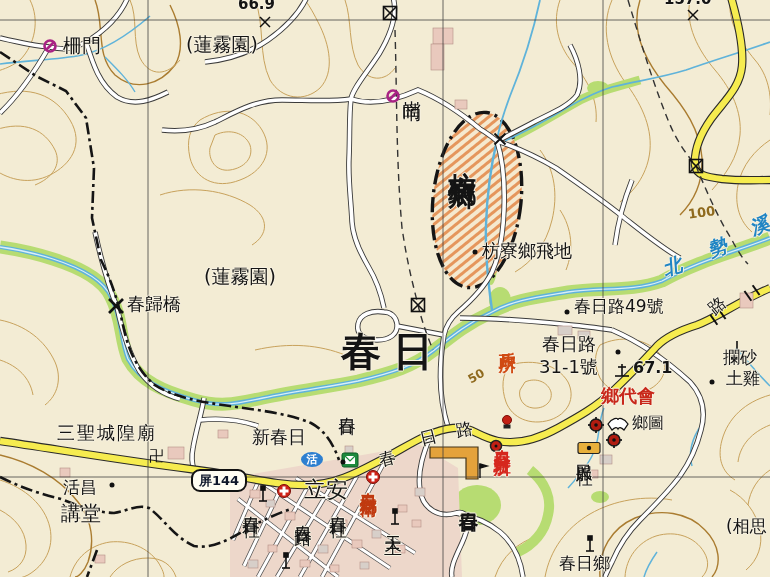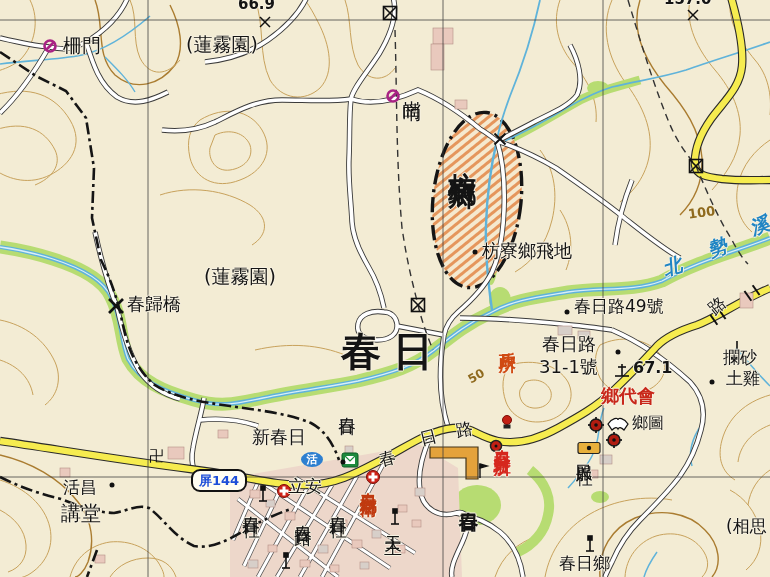--- a/index.html
+++ b/index.html
@@ -11,21 +11,21 @@
   .vert{writing-mode:vertical-rl;text-orientation:upright;letter-spacing:2px;}
   .red{color:#c8271a;font-weight:bold;}
   .ored{color:#d04a12;font-weight:bold;}
   .brown{color:#8f6a1e;font-weight:bold;text-shadow:none;}
   .blue{color:#1f85c4;font-style:italic;font-weight:bold;}
   .big{font-weight:bold;}
   .box-red{position:absolute;background:#d6281e;border:1px solid #8e120a;border-radius:12px;
        color:#fff;font-weight:bold;display:flex;align-items:center;justify-content:center;
        letter-spacing:2px;}
   .shield{position:absolute;background:#fffdf2;border:2px solid #111;border-radius:9px;
-       display:flex;align-items:center;justify-content:center;font-weight:bold;color:#1d4ed8;}
+       display:flex;align-items:center;justify-content:center;font-weight:bold;color:#0f172a;}
   .oval-blue{position:absolute;background:#2d7fd0;border-radius:50%;color:#fff;
        display:flex;align-items:center;justify-content:center;font-weight:bold;text-shadow:none;}
 </style>
 </head>
 <body>
 
 <div id="map">
 <svg width="770" height="577" viewBox="0 0 770 577">
   <defs>
     <pattern id="hatch" width="7" height="7" patternTransform="rotate(45)" patternUnits="userSpaceOnUse">
@@ -414,30 +414,31 @@
 <div class="lbl big" style="left:633px;top:360px;font-size:16px">67.1</div>
 <div class="lbl" style="left:723px;top:349px;font-size:17px">攔砂</div>
 <div class="lbl" style="left:726px;top:370px;font-size:17px">土雞</div>
 <div class="lbl" style="left:709px;top:297px;font-size:17px;transform:rotate(-40deg)">路</div>
 <div class="lbl vert ored" style="left:498px;top:338px;font-size:17px">戶政所</div>
 <div class="lbl red" style="left:601px;top:387px;font-size:18px">鄉代會</div>
 <div class="lbl" style="left:632px;top:415px;font-size:16px">鄉圖</div>
 <div class="lbl vert" style="left:575px;top:451px;font-size:17px">民服社</div>
 <div class="lbl" style="left:559px;top:555px;font-size:17px">春日鄉</div>
 <div class="lbl" style="left:726px;top:518px;font-size:17px">(相思</div>
+<div class="lbl" style="left:57px;top:424px;font-size:18px;letter-spacing:2px">三聖城隍廟</div>
 <div class="lbl" style="left:149px;top:449px;font-size:15px;text-shadow:none">卍</div>
 <div class="shield" style="left:191px;top:469px;width:52px;height:19px;font-size:13px">屏144</div>
 <div class="lbl" style="left:63px;top:479px;font-size:17px">活昌</div>
 <div class="lbl" style="left:61px;top:503px;font-size:20px">講堂</div>
 <div class="lbl" style="left:252px;top:428px;font-size:18px">新春日</div>
 <div class="lbl vert" style="left:337px;top:403px;font-size:18px">春日</div>
 <div class="lbl" style="left:379px;top:450px;font-size:17px;transform:rotate(-14deg)">春</div>
 <div class="lbl" style="left:420px;top:429px;font-size:17px;transform:rotate(-14deg)">日</div>
 <div class="lbl" style="left:456px;top:421px;font-size:17px;transform:rotate(-10deg)">路</div>
-<div class="lbl" style="left:288px;top:478px;font-size:17px">立安</div>
+<div class="lbl" style="left:304px;top:478px;font-size:22px">立安</div>
 <div class="oval-blue" style="left:301px;top:452px;width:22px;height:15px;font-size:11px">活</div>
 <div class="lbl vert" style="left:383px;top:521px;font-size:18px">天主</div>
 <div class="lbl vert" style="left:241px;top:502px;font-size:18px">春日社</div>
 <div class="lbl vert" style="left:293px;top:511px;font-size:18px">春日路</div>
 <div class="lbl vert" style="left:328px;top:502px;font-size:18px">春日社</div>
 <div class="lbl vert" style="left:359px;top:480px;font-size:17px;color:#c03a10;font-weight:bold">春日鄉衛</div>
 <div class="lbl vert" style="left:493px;top:437px;font-size:17px;color:#d6281e;font-weight:bold">春日分駐所</div>
 <div class="lbl vert big" style="left:458px;top:496px;font-size:20px">春日</div>
 </div>
 

